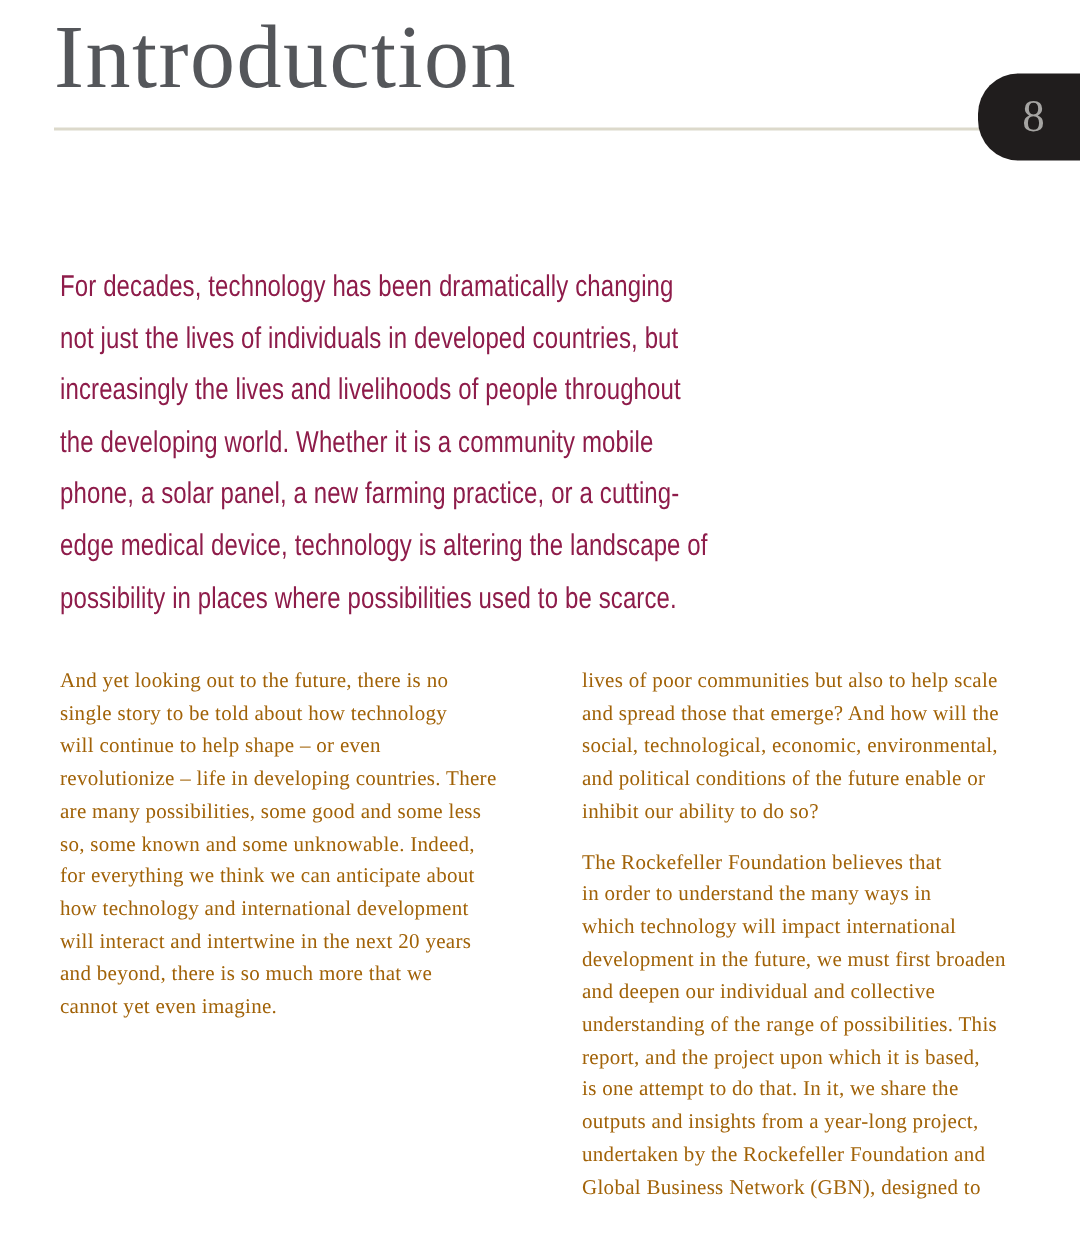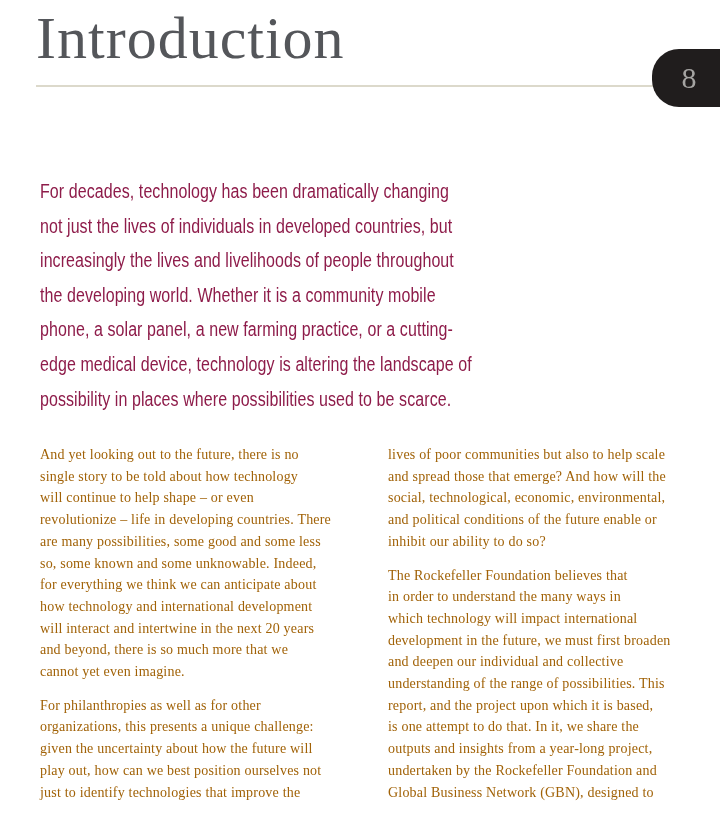--- a/index.html
+++ b/index.html
@@ -104,25 +104,20 @@
 single story to be told about how technology
 will continue to help shape – or even
 revolutionize – life in developing countries. There
 are many possibilities, some good and some less
 so, some known and some unknowable. Indeed,
 for everything we think we can anticipate about
 how technology and international development
 will interact and intertwine in the next 20 years
 and beyond, there is so much more that we
 cannot yet even imagine.</p>
-    <p class="lines">For philanthropies as well as for other
-organizations, this presents a unique challenge:
-given the uncertainty about how the future will
-play out, how can we best position ourselves not
-just to identify technologies that improve the</p>
   </div>
 
   <div class="col col-right">
     <p class="lines">lives of poor communities but also to help scale
 and spread those that emerge? And how will the
 social, technological, economic, environmental,
 and political conditions of the future enable or
 inhibit our ability to do so?</p>
     <p class="lines">The Rockefeller Foundation believes that
 in order to understand the many ways in

